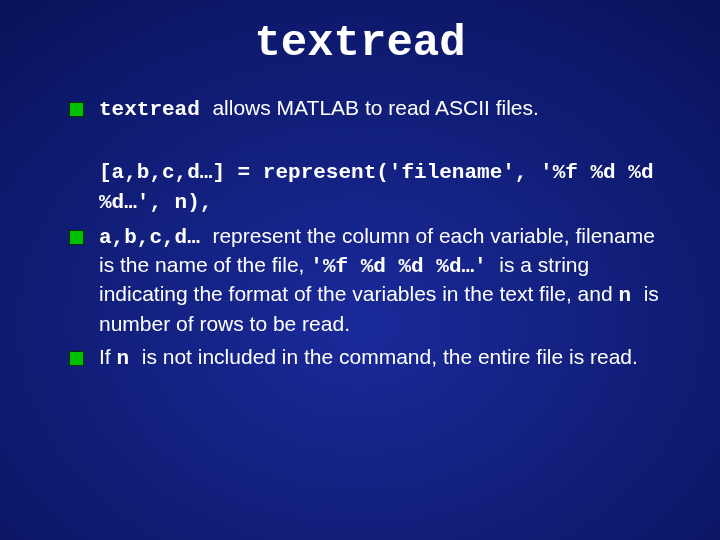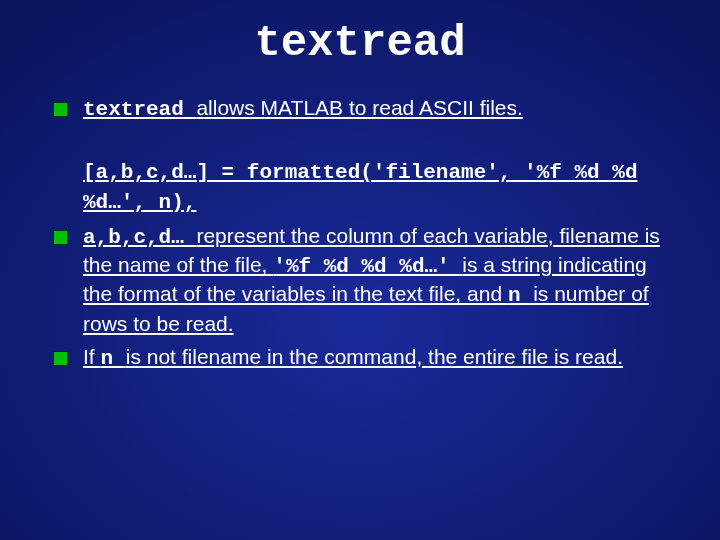--- a/index.html
+++ b/index.html
@@ -20,24 +20,23 @@
     text-align: center;
     font-family: "Courier New", monospace;
     font-weight: bold;
     font-size: 44px;
     color: #ffffff;
     margin-bottom: 26px;
   }
   .bullet-list {
     list-style: none;
     padding: 0;
-    margin: 0;
+    margin: 16px;
     font-size: 21px;
     line-height: 1.3;
-    text-decoration: underline;
   }
   .bullet-list li {
     position: relative;
     padding-left: 38px;
     margin-bottom: 6px;
   }
   .bullet-list li.spacer {
     padding-left: 38px;
     margin-bottom: 6px;
     height: 22px;
@@ -65,24 +64,24 @@
 <ul class="bullet-list">
 
   <li class="bullet">
     <span class="mono">textread </span><span>allows MATLAB to read ASCII files.</span>
   </li>
 
 
   <li class="spacer"></li>
 
   <li>
-    <span class="mono">[a,b,c,d…] = formatted('filename', '%f %d %d %d…', n),</span>
+    <span class="mono">[a,b,c,d…] = represent('filename', '%f %d %d %d…', n),</span>
   </li>
 
   <li class="bullet">
     <span class="mono">a,b,c,d… </span><span>represent the column of each variable, filename is the name of the file, </span><span class="mono">'%f %d %d %d…' </span><span>is a string indicating the format of the variables in the text file, and </span><span class="mono">n </span><span>is number of rows to be read.</span>
   </li>
 
   <li class="bullet">
-    <span>If </span><span class="mono">n </span><span>is not filename in the command, the entire file is read.</span>
+    <span>If </span><span class="mono">n </span><span>is not included in the command, the entire file is read.</span>
   </li>
 
 </ul>
 
 </body></html>

